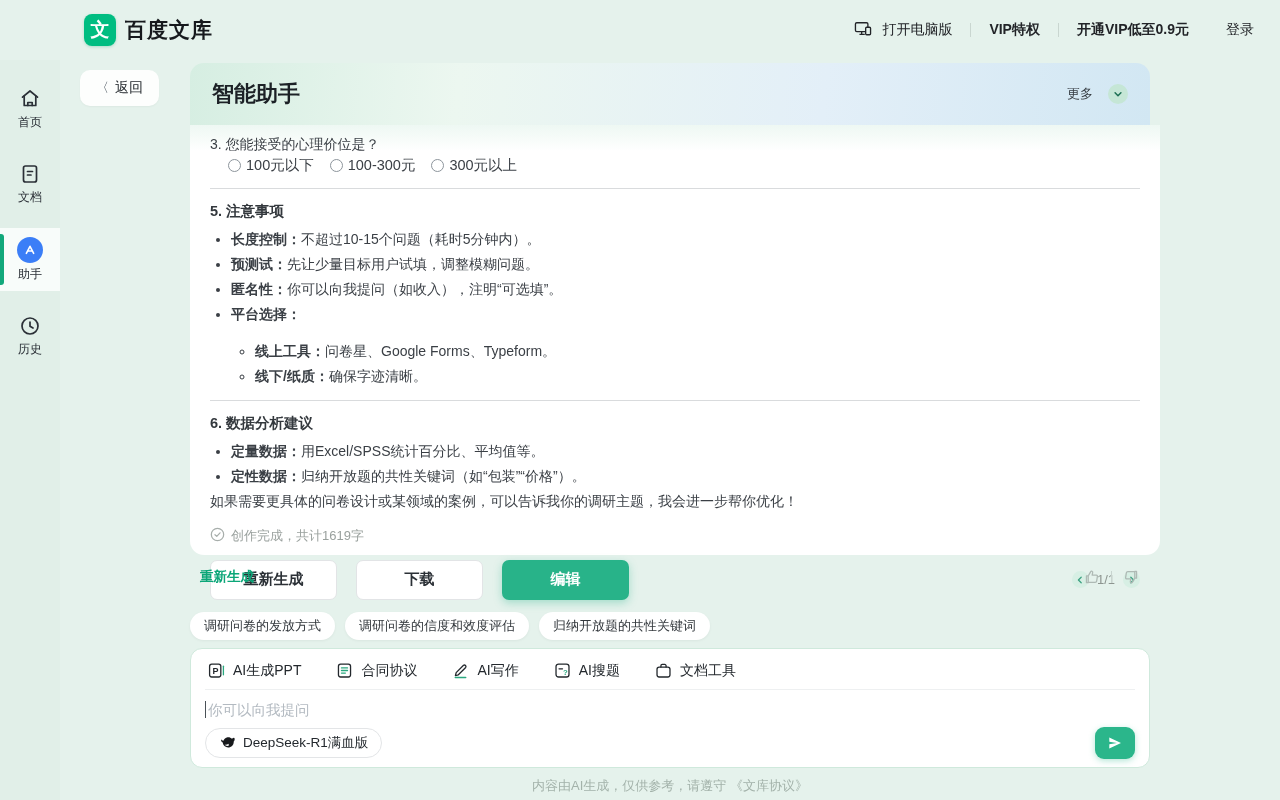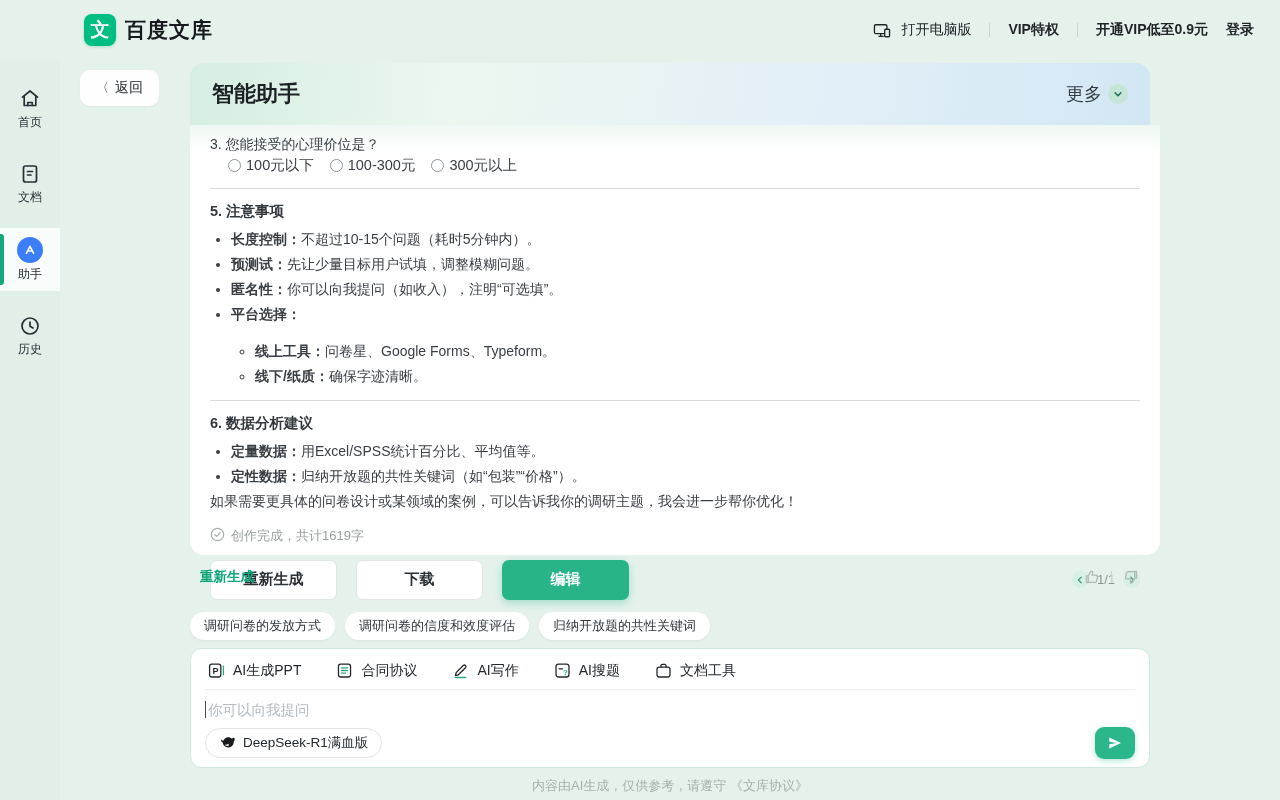--- a/index.html
+++ b/index.html
@@ -12,21 +12,21 @@
   }
 
   
   .topbar { position:absolute; left:0; top:0; width:1280px; height:60px; display:flex; align-items:center; }
   .brand-wrap { display:flex; align-items:center; gap:9px; margin-left:84px; }
   .logo-box { width:32px; height:32px; border-radius:8px; background:#00bd81; color:#fff;
               display:flex; align-items:center; justify-content:center; font-size:19px; font-weight:700;
               box-shadow:0 1px 3px rgba(0,150,100,.25); }
   .brand-name { font-size:21px; font-weight:800; color:#16191d; letter-spacing:1px; }
   .topnav { margin-left:auto; margin-right:26px; display:flex; align-items:center; gap:18px; font-size:14px; color:#222428; }
-  .topnav .nav-item { display:flex; align-items:flex-end; gap:10px; cursor:pointer; }
+  .topnav .nav-item { display:flex; align-items:flex-start; gap:10px; cursor:pointer; }
   .topnav .vsep { width:1px; height:14px; background:#c9d6d0; }
   .pc-icon svg { display:block; }
 
   
   .sidebar { position:absolute; left:0; top:60px; width:60px; height:740px; background:#e1efe8; }
   .side-item { position:relative; width:60px; padding:9px 0 8px; display:flex; flex-direction:column; align-items:center; gap:3px;
                font-size:12px; color:#2a2f36; cursor:pointer; margin-top:14px; }
   .side-item:first-child { margin-top:18px; }
   .side-item svg { display:block; }
   .side-item.active { background:#f8fcfa; }
@@ -37,21 +37,21 @@
   .back-btn { position:absolute; left:80px; top:70px; height:36px; padding:0 16px; background:#fdfefd; border:none;
               border-radius:10px; display:flex; align-items:center; gap:6px; font-size:14px; color:#24292e;
               box-shadow:0 1px 2px rgba(0,0,0,.04); cursor:pointer; }
   .back-chev { font-size:13px; color:#45505a; }
 
   
   .banner { position:absolute; left:190px; top:63px; width:960px; height:62px; border-radius:14px 14px 0 0;
             background:linear-gradient(96deg,#d6eee2 0%,#ecf7f0 28%,#e3eff8 66%,#d2e7f3 100%);
             display:flex; align-items:center; padding:0 22px; }
   .banner-title { font-size:22px; font-weight:700; color:#1c2126; }
-  .banner-more { margin-left:auto; display:flex; align-items:center; gap:6px; font-size:18px; color:#353b41; cursor:pointer; }
+  .banner-more { margin-left:auto; display:flex; align-items:center; gap:15px; font-size:13px; color:#353b41; cursor:pointer; }
   .more-circle { width:20px; height:20px; border-radius:50%; background:#c5e6d6; display:flex; align-items:center; justify-content:center; }
 
   
   .doc-card { position:absolute; left:190px; top:125px; width:970px; height:430px; background:#fff;
               border-radius:0 0 14px 14px; padding:11px 20px 0;
               background-image:linear-gradient(#eef8f3, #ffffff 26px); }
   .doc-text { font-size:14px; color:#3a3f45; line-height:22.5px; }
   .doc-q { font-size:14px; color:#3a3f45; }
   .radio-line { margin:2px 0 0 18px; display:flex; align-items:center; gap:4px; font-size:14.5px; color:#3a3f45; }
   .radio { width:13px; height:13px; border:1px solid #8d959c; border-radius:50%; display:inline-block; margin-right:5px; flex:none; }
@@ -121,21 +121,21 @@
           <path d="M6 15h6M8.5 12v3"></path>
           <rect x="13" y="7" width="5.5" height="8.5" rx="1.2" fill="#e5f2ec"></rect>
         </svg>
       </span>
       <span>打开电脑版</span>
     </div>
     <span class="vsep"></span>
     <span class="nav-item" style="font-weight:600;">VIP特权</span>
     <span class="vsep"></span>
     <span class="nav-item" style="font-weight:600;">开通VIP低至0.9元</span>
-    <span class="nav-item" style="font-weight:700;">登录</span>
+    <span class="nav-item" style="font-weight:400;margin-left:19px;">登录</span>
   </nav>
 </header>
 
 <aside class="sidebar">
   <div class="side-item">
     <span>
       <svg width="24" height="24" viewBox="0 0 24 24" fill="none" stroke="#2a2f36" stroke-width="1.7" stroke-linecap="round" stroke-linejoin="round">
         <path d="M4.5 10.2 12 4l7.5 6.2"></path>
           <path d="M6.2 9v9.5h11.6V9"></path>
           <path d="M9.8 18.5v-3h4.4v3"></path>

